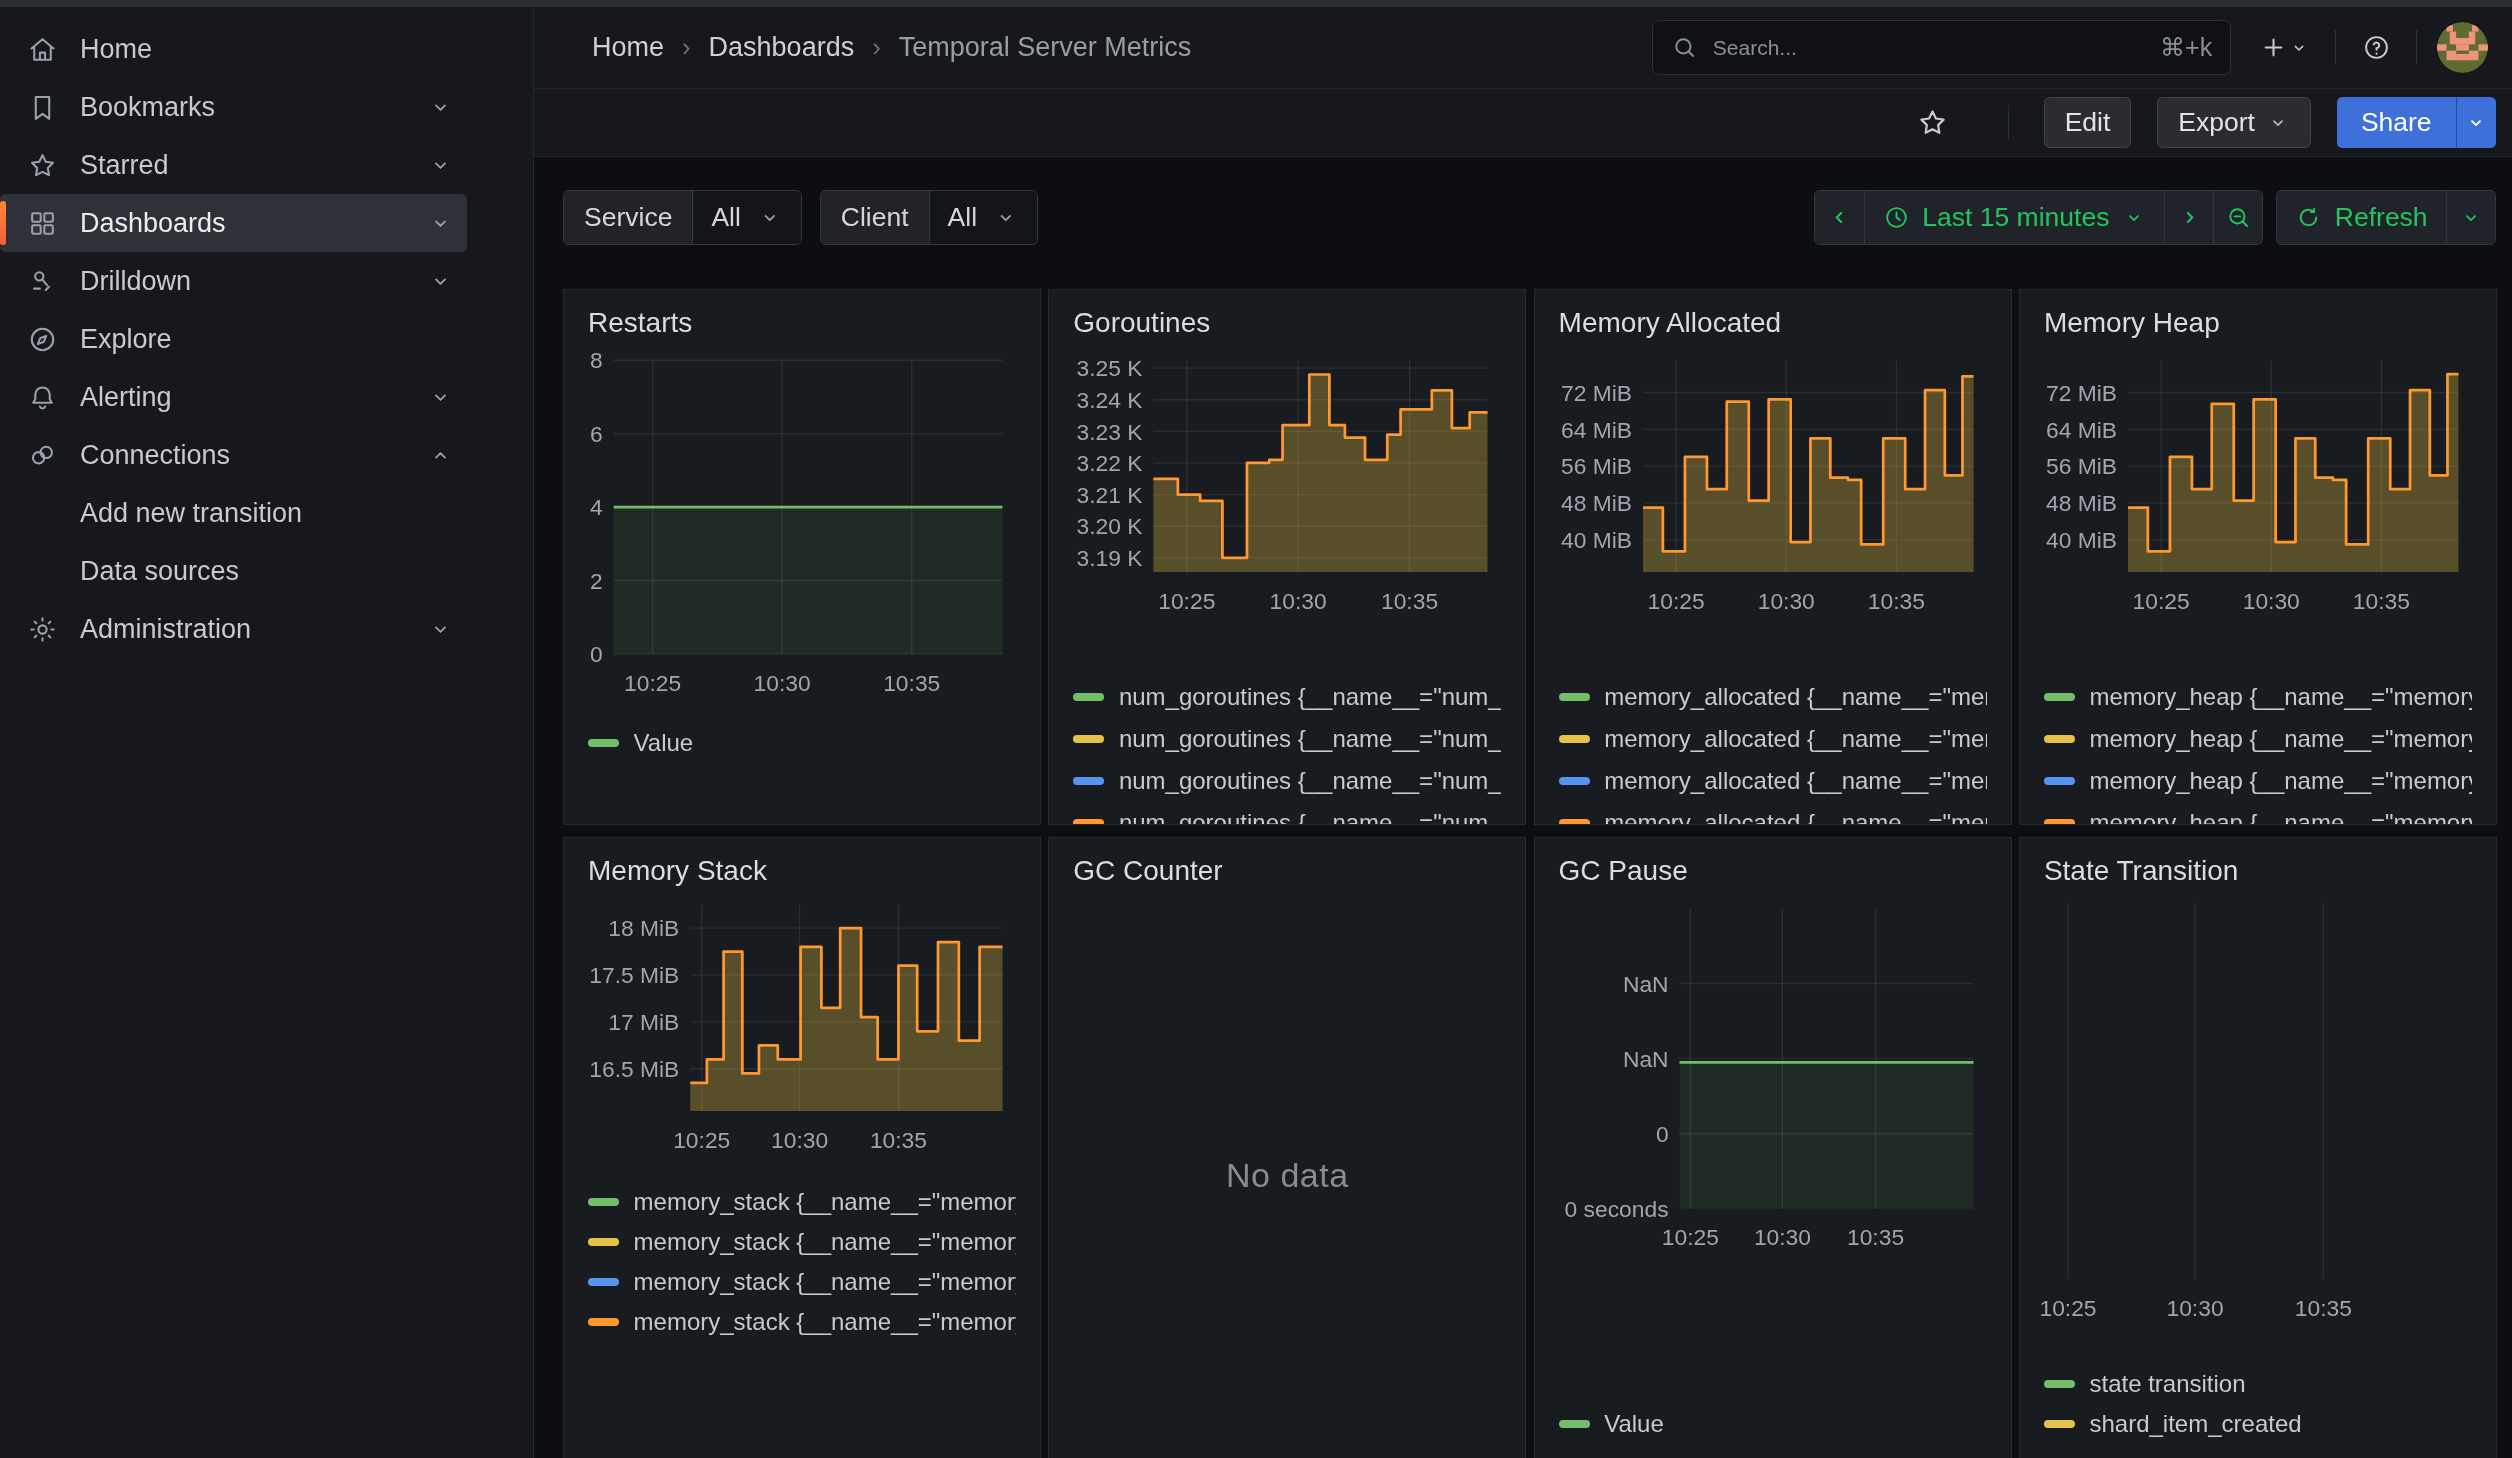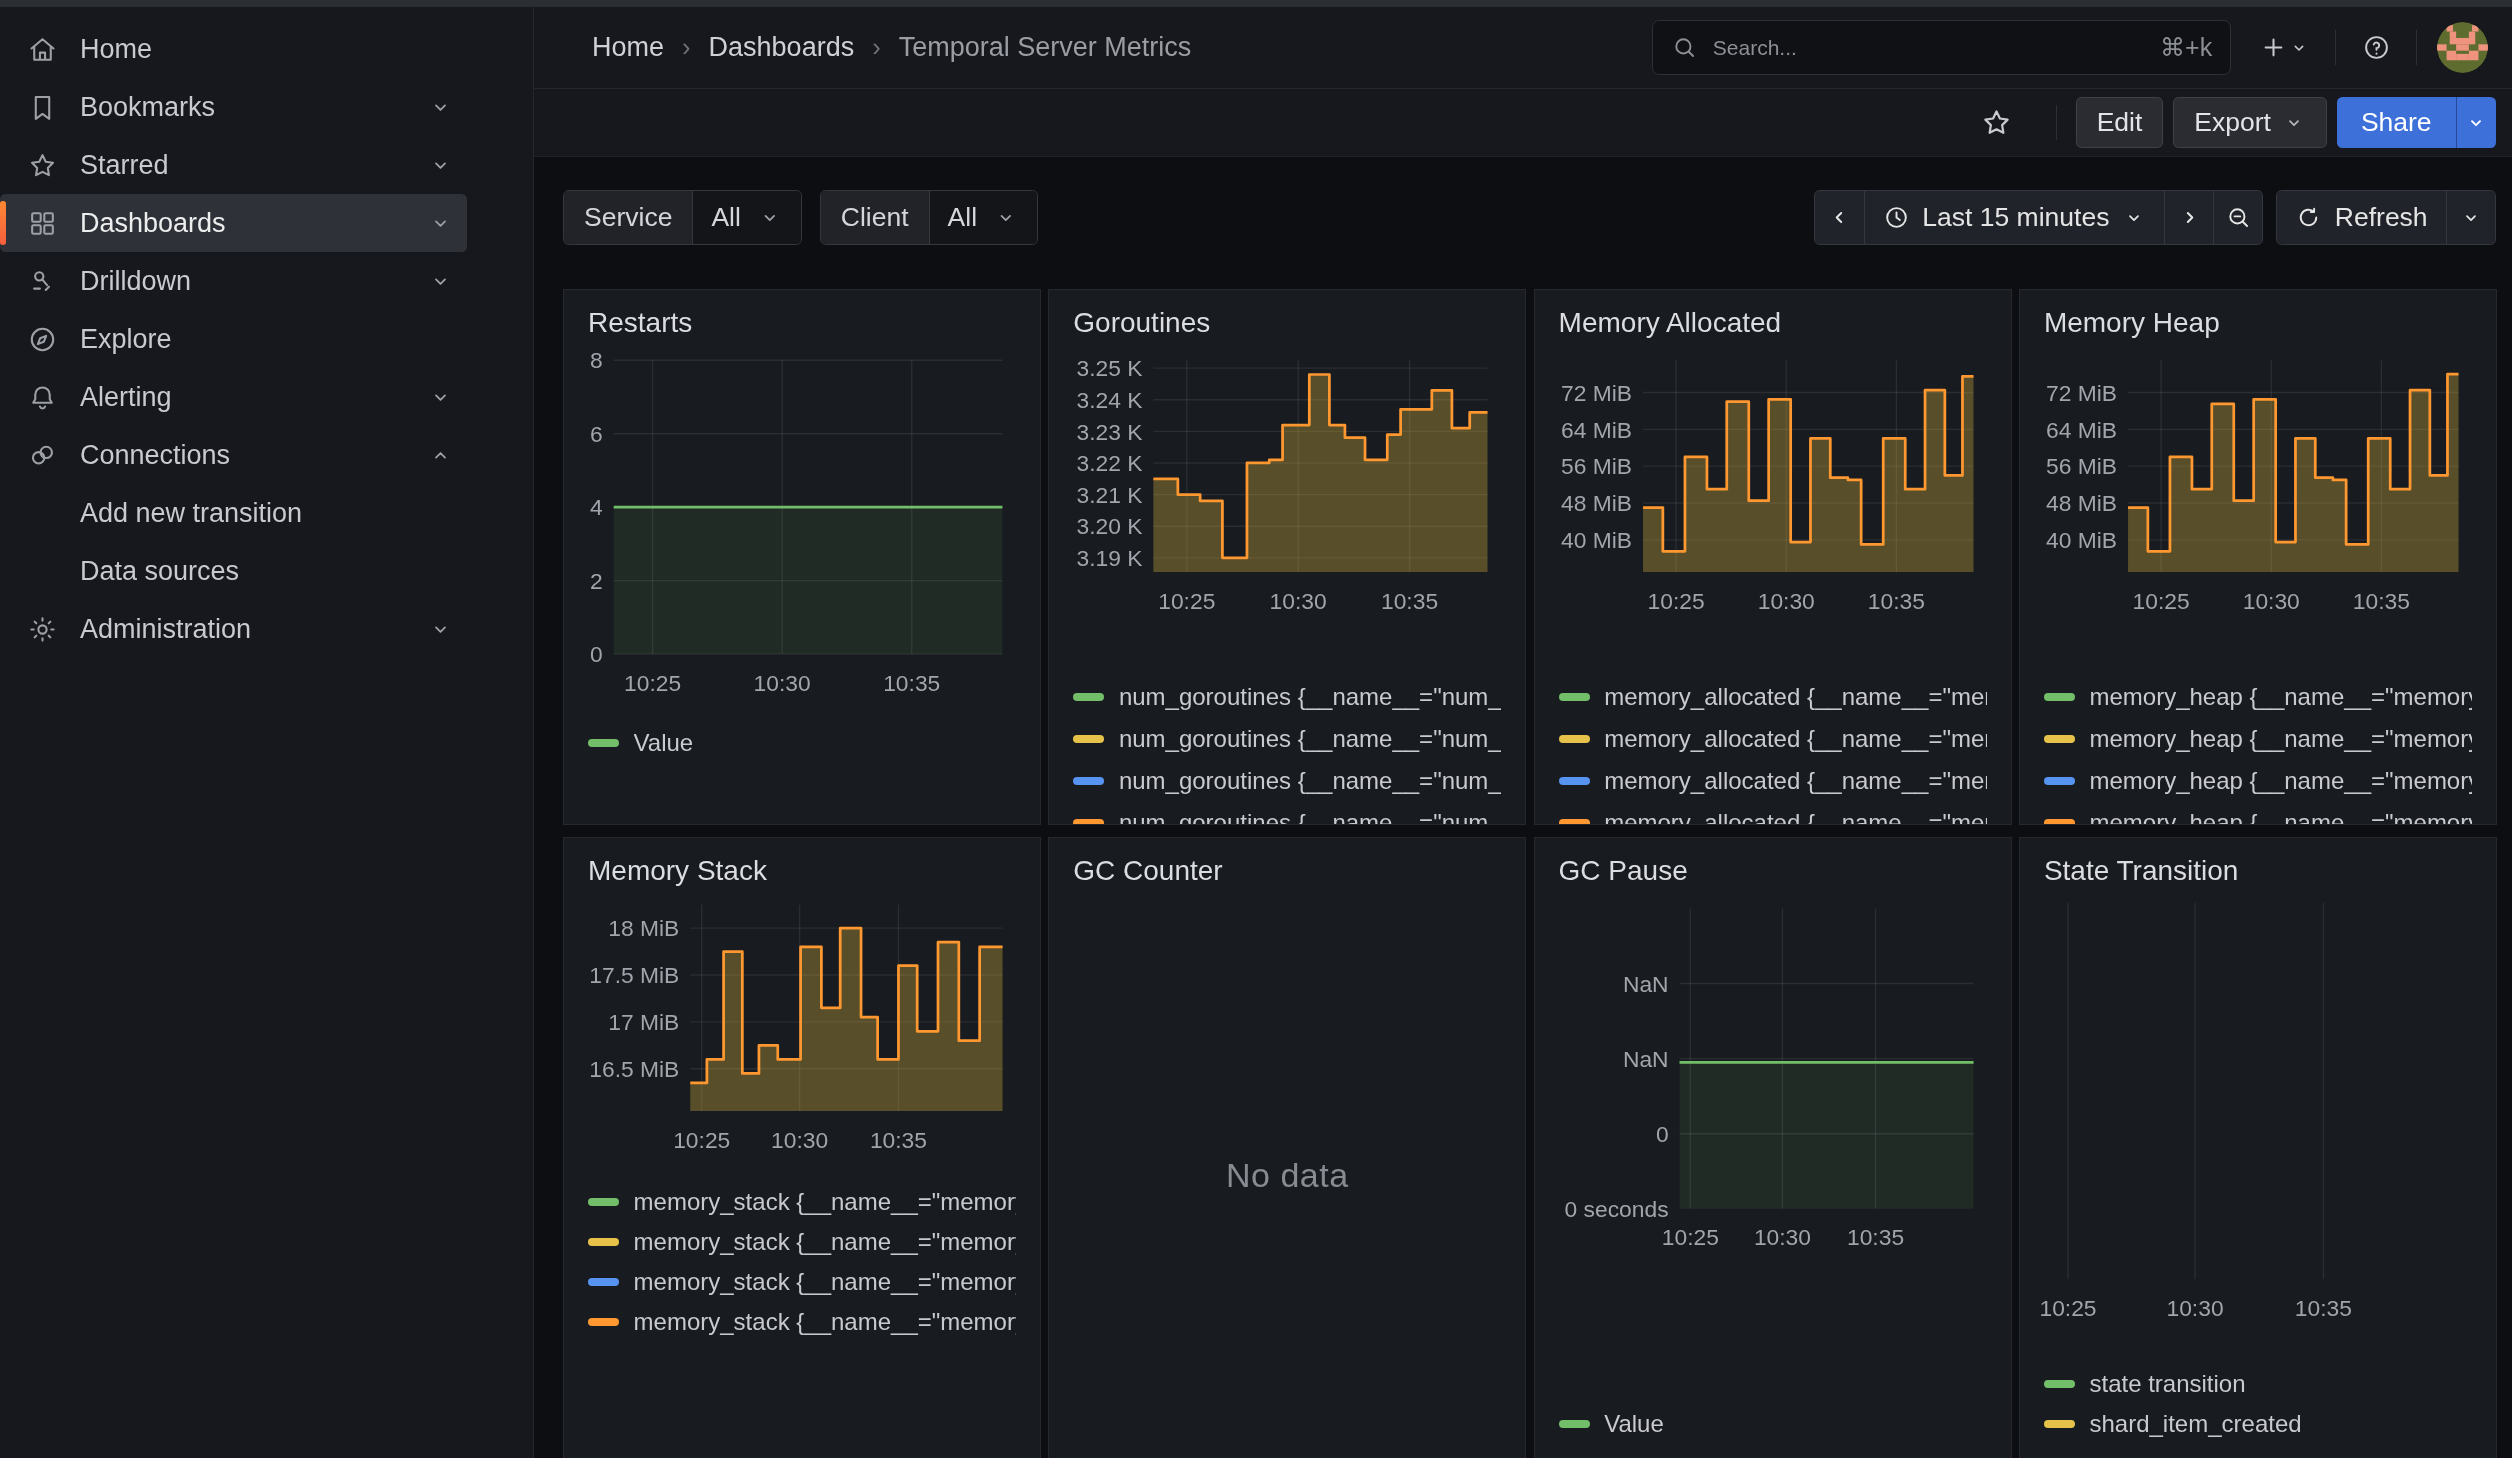--- a/index.html
+++ b/index.html
@@ -42,38 +42,38 @@
   .search-text { font-size:21px; margin-left:14.6px; }
   .search-kbd { margin-left:auto; font-size:25px; color:#8d8f96; }
   .hdr-actions { display:flex; align-items:center; margin-left:22px; }
   .icon-btn { background:none; border:none; color:#c9cad0; display:flex; align-items:center; cursor:pointer; padding:5.5px; }
   .icon-btn svg { width:29px; height:29px; }
   .icon-btn .mini-chev svg { width:22px; height:22px; }
   .v-div { width:0.9px; height:35px; background:#2c2f35; margin:0 20px; }
   .avatar { width:51px; height:51px; border-radius:50%; overflow:hidden; flex:none; cursor:pointer; border:none; background:none; padding:0; }
   .avatar svg { width:51px; height:51px; display:block; }
 
-  .hdr-row2 { height:68px; background:#16181d; border-bottom:0.9px solid #202228; display:flex; align-items:center; justify-content:flex-end; padding-right:16.4px; gap:10px; flex:none; }
+  .hdr-row2 { height:68px; background:#16181d; border-bottom:0.9px solid #202228; display:flex; align-items:center; justify-content:flex-end; padding-right:16.4px; gap:26px; flex:none; }
   .btn { height:51px; display:inline-flex; align-items:center; gap:11px; padding:0 20px; background:#2a2c32; border:0.9px solid #3e4148; border-radius:5.5px; color:#e3e4e8; font-size:26.5px; font-weight:500; cursor:pointer; font-family:inherit; }
   .btn svg { width:24px; height:24px; color:#b6b8bf; }
   .btn-split { display:flex; }
   .btn-split .btn-main { height:51px; display:flex; align-items:center; padding:0 24px; background:#3d71d9; color:#fff; font-size:26.5px; font-weight:500; border:none; border-radius:5.5px 0 0 5.5px; cursor:pointer; font-family:inherit; }
   .btn-split .btn-caret { width:40px; height:51px; display:flex; align-items:center; justify-content:center; background:#3d71d9; border:none; border-left:1.8px solid #26499c; border-radius:0 5.5px 5.5px 0; color:#fff; cursor:pointer; }
   .btn-split .btn-caret svg { width:24px; height:24px; }
 
   .content { flex:1; background:#0d0e12; padding:33px 16.4px 0 29px; min-height:0; }
   .toolbar { display:flex; align-items:flex-start; }
   .filters { display:flex; gap:18px; }
   .filter-ctl { display:flex; height:55px; border:0.9px solid #34373d; border-radius:5.5px; overflow:hidden; cursor:pointer; }
   .filter-label { background:#212329; display:flex; align-items:center; padding:0 20px; font-size:26.5px; color:#d5d6db; }
   .filter-value { background:#141519; display:flex; align-items:center; gap:16.4px; padding:0 18px; font-size:26.5px; color:#d5d6db; border-left:0.9px solid #34373d; }
   .filter-value svg { width:25.6px; height:25.6px; color:#9da0a7; }
   .time-controls { margin-left:auto; display:flex; gap:12.8px; }
   .seg-group { display:flex; height:55px; border:0.9px solid #34373d; border-radius:5.5px; overflow:hidden; background:#202329; }
-  .seg { display:flex; align-items:center; justify-content:center; background:#202329; border:none; border-left:0.9px solid #34373d; color:#e5e5e5; cursor:pointer; font-family:inherit;text-align:right; }
+  .seg { display:flex; align-items:center; justify-content:center; background:#202329; border:none; border-left:0.9px solid #34373d; color:#22c55e; cursor:pointer; font-family:inherit;text-align:right; }
   .seg:first-child { border-left:none; }
   .seg svg { width:27px; height:27px; }
   .seg.sq { width:49px; }
   .seg.wide { padding:0 18px; gap:12.8px; font-size:26.5px; font-weight:500; }
   .seg .lbl { white-space:nowrap; }
 
   
   .grid { margin-top:44px; display:grid; grid-template-columns:repeat(4,478px); grid-template-rows:536px 628px; gap:12px 7.3px; }
   .panel { background:#181b1f; border:0.9px solid #26282e; border-radius:0; overflow:hidden; display:flex; flex-direction:column; position:relative; }
   .panel-title { padding:16.4px 24px 0; font-size:28px; font-weight:500; color:#dcdde1; white-space:nowrap; cursor:pointer; flex:none; }

